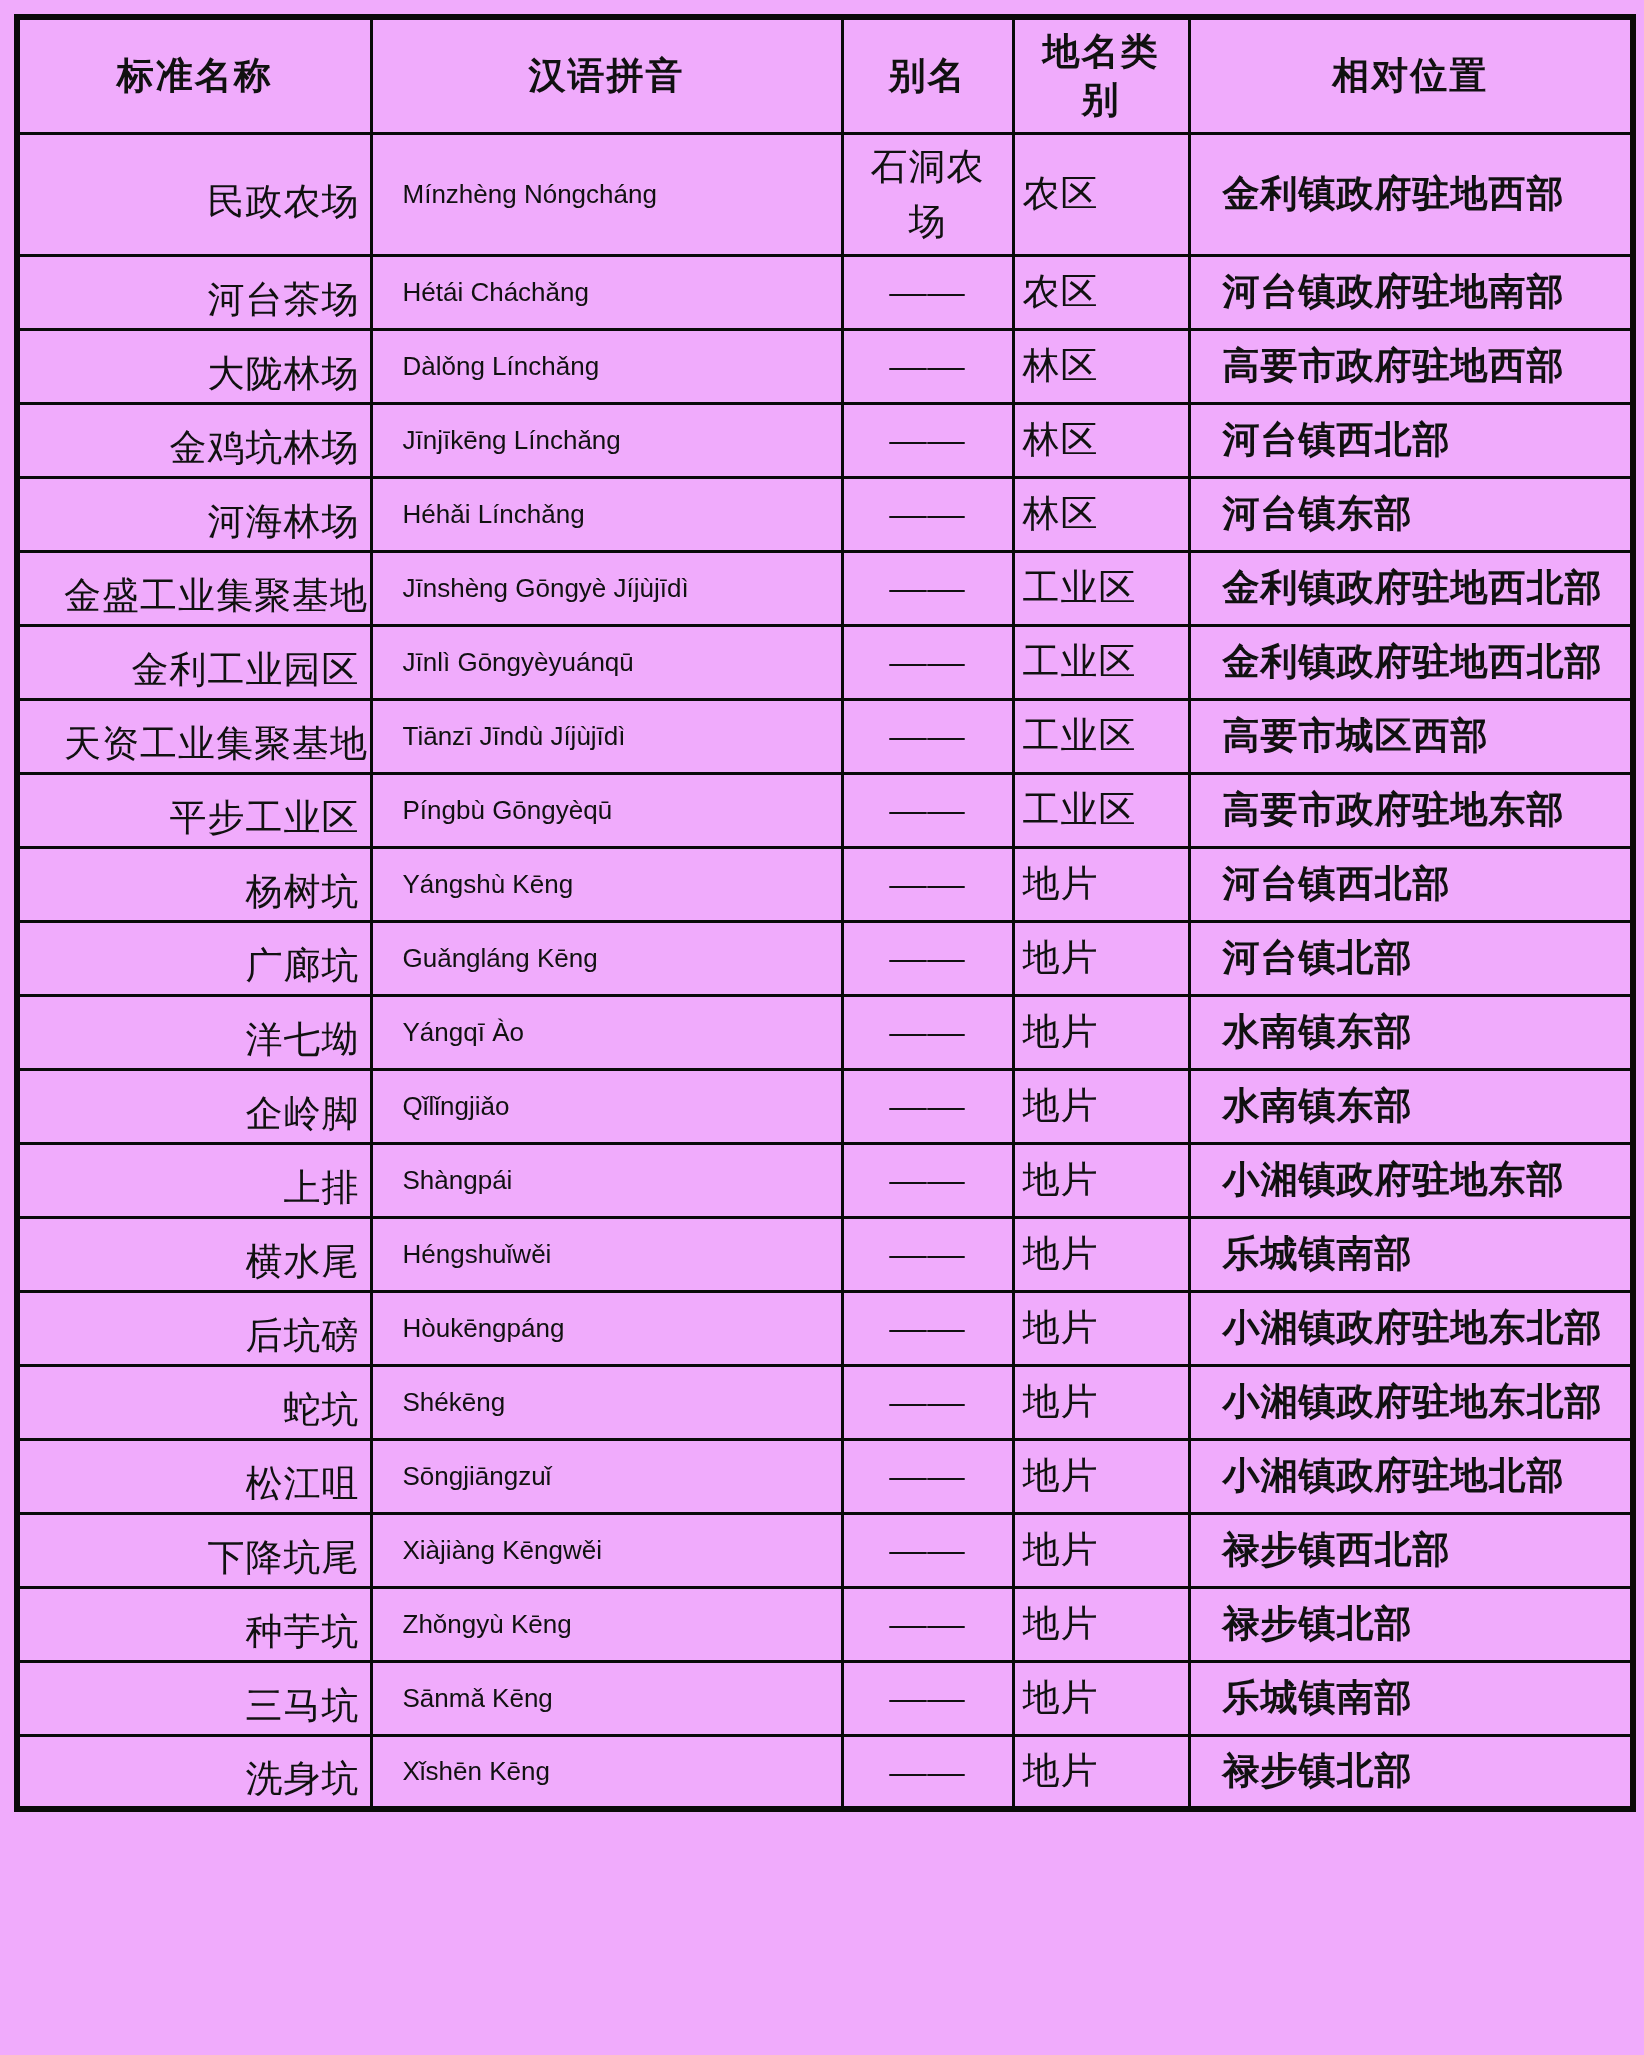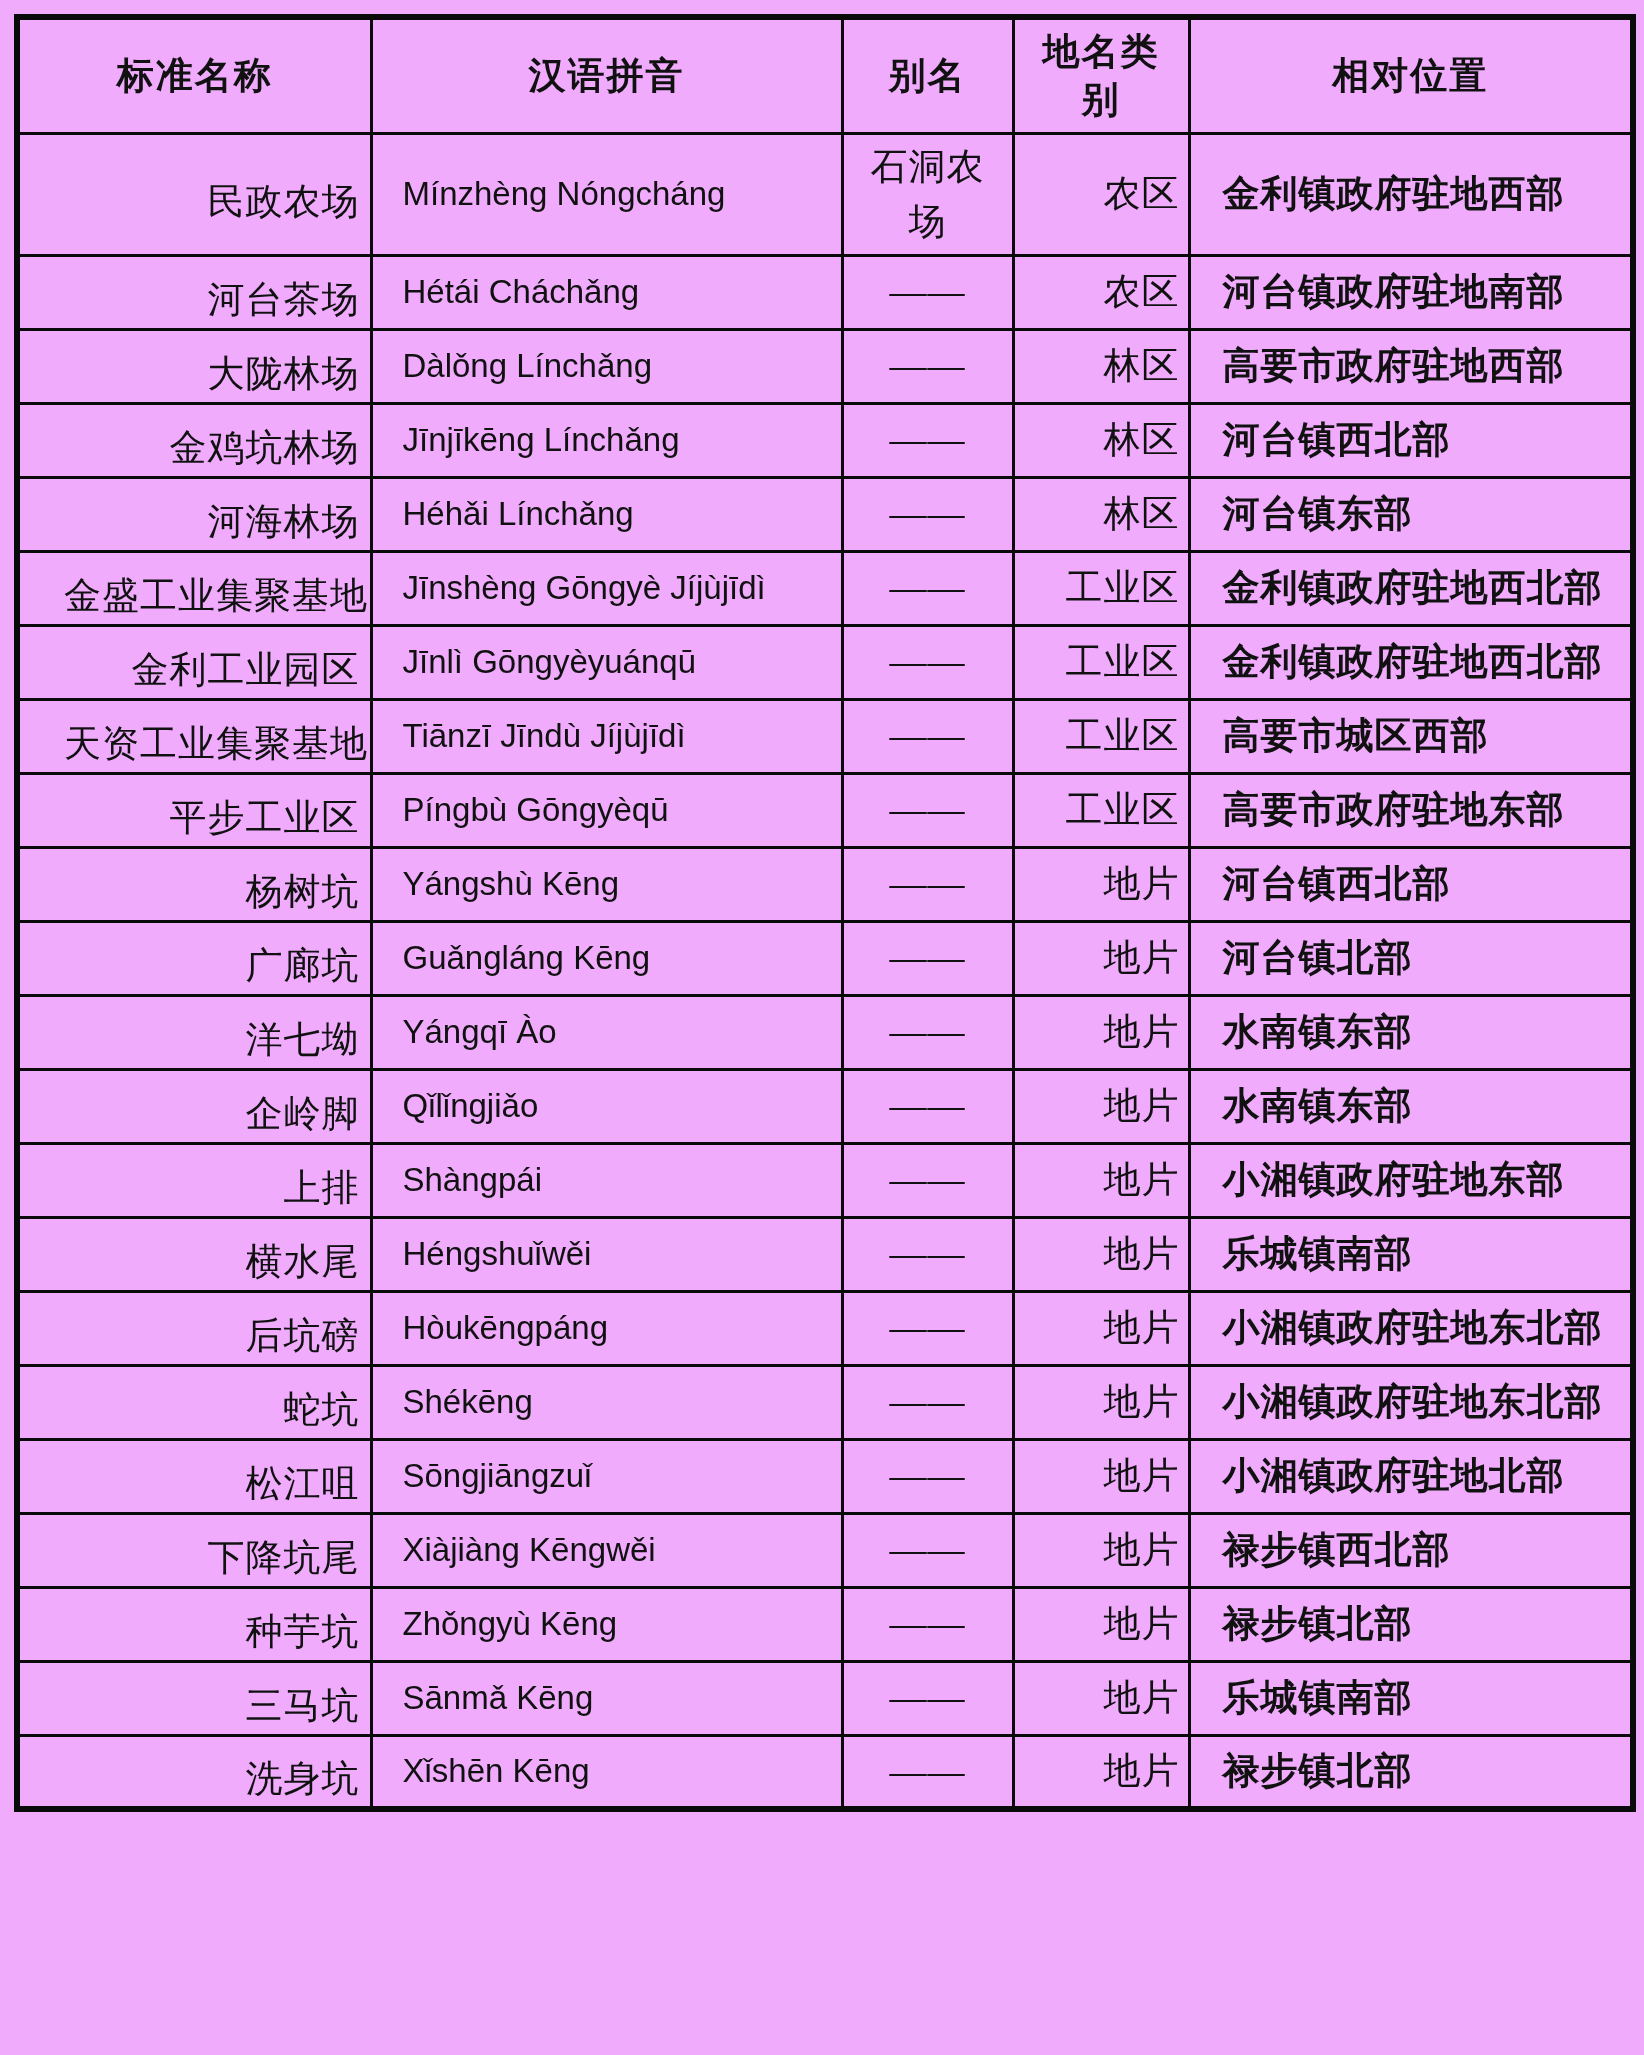--- a/index.html
+++ b/index.html
@@ -45,35 +45,35 @@
   .col-name{
     font-size:37px;
     text-align:right;
     padding:16px 10px 0 44px;
     white-space:nowrap;
     letter-spacing:1px;
     margin-top:32px;
   }
   .col-pinyin{
     font-family:"Liberation Sans", sans-serif;
-    font-size:33px;
+    font-size:26px;
     text-align:left;
     padding:0 6px 0 30px;
     white-space:nowrap;
   }
   .col-alias{
     font-size:37px;
     text-align:center;
     padding:0 20px;
     line-height:1.5;
     letter-spacing:1px;
   }
   .col-category{
     font-size:37px;
-    text-align:right;
+    text-align:left;
     padding:0 8px;
     white-space:nowrap;
     letter-spacing:1px;
   }
   .col-position{
     font-size:37px;
     text-align:left;
     padding:0 8px 0 32px;
     white-space:nowrap;
     letter-spacing:1px;

